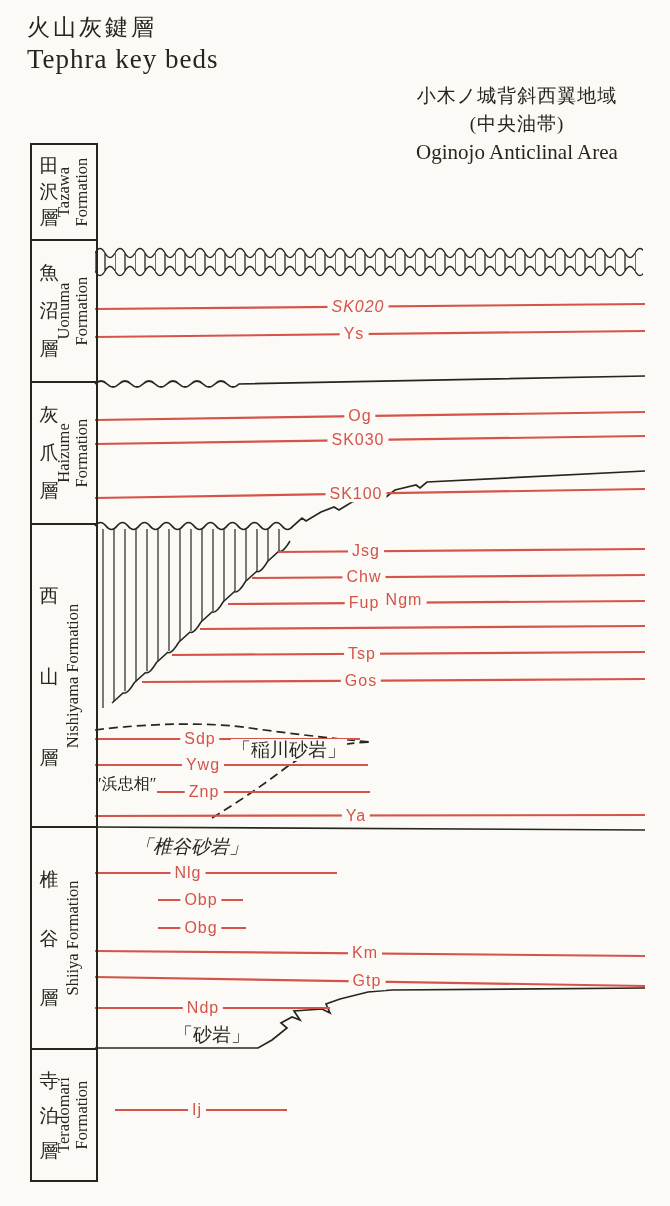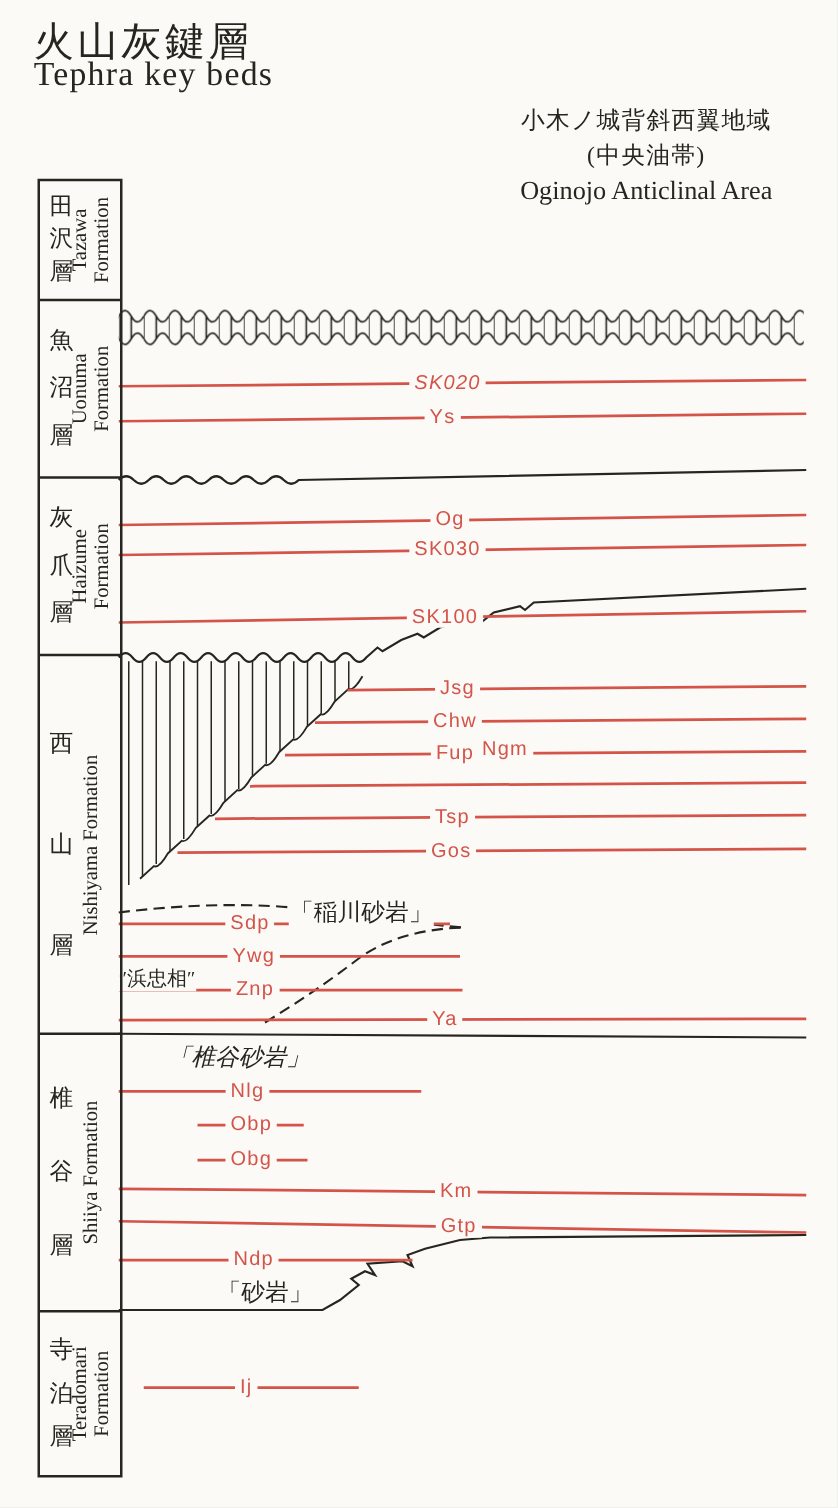--- a/index.html
+++ b/index.html
@@ -1,21 +1,21 @@
 <!DOCTYPE html>
 <html><head>
 <meta charset="utf-8">
 <style>
   html,body{margin:0;padding:0;background:#e8e8e4;}
   .page{
     position:relative;width:670px;height:1206px;margin:0 auto;
     background:#fbfaf6;overflow:hidden;
     font-family:"Liberation Serif", serif;color:#26261f;
   }
-  .title-ja{position:absolute;left:27px;top:12px;font-size:32px;letter-spacing:3px;}
+  .title-ja{position:absolute;left:27px;top:12px;font-size:23px;letter-spacing:3px;}
   .title-en{position:absolute;left:27px;top:44px;font-size:27px;letter-spacing:1px;}
   .hdr{position:absolute;top:83px;text-align:center;transform:translateX(-50%);white-space:nowrap;}
   .hdr .ja1{font-size:19px;letter-spacing:1px;}
   .hdr .ja2{font-size:19px;letter-spacing:1px;margin-top:2px;}
   .hdr .en{font-size:21px;margin-top:3px;}
   .sidebar{
     position:absolute;left:30px;top:143px;width:64px;height:1035px;
     border:2px solid #26261f;box-sizing:content-box;background:transparent;
   }
   .fcell{position:relative;border-bottom:2px solid #26261f;box-sizing:border-box;}
@@ -132,31 +132,31 @@
       <div class="bed-label" style="left: 366px; top: 551.281px;">Jsg</div>
       <div class="bed-label" style="left: 364px; top: 577.145px;">Chw</div>
       <div class="bed-label" style="left: 364px; top: 603.022px;">Fup</div>
       <div class="bed-label" style="left: 364px; top: 600px; margin-left: 40px;">Ngm</div>
       <div class="bed-label" style="left: 362px; top: 653.795px;">Tsp</div>
       <div class="bed-label" style="left: 361px; top: 680.694px;">Gos</div>
       <div class="bed-label" style="left: 200px; top: 739px;">Sdp</div>
       <div class="bed-label" style="left: 203px; top: 765px;">Ywg</div>
       <div class="bed-label" style="left: 204px; top: 792px;">Znp</div>
       <div class="bed-label" style="left: 356px; top: 815.525px;">Ya</div>
-      <div class="bed-label" style="left: 198px; top: 873px;">Nlg</div>
+      <div class="bed-label" style="left: 188px; top: 873px;">Nlg</div>
       <div class="bed-label" style="left: 201px; top: 900px;">Obp</div>
       <div class="bed-label" style="left: 201px; top: 928px;">Obg</div>
       <div class="bed-label" style="left: 365px; top: 953.455px;">Km</div>
       <div class="bed-label" style="left: 367px; top: 981.451px;">Gtp</div>
       <div class="bed-label" style="left: 203px; top: 1008px;">Ndp</div>
       <div class="bed-label" style="left: 197px; top: 1110px;">Ij</div>
     </div>
 
   <div class="layer" id="annos">
-      <div class="anno" style="left: 231px; top: 720px; font-size: 19px;">「稲川砂岩」</div>
+      <div class="anno" style="left: 231px; top: 739px; font-size: 19px;">「稲川砂岩」</div>
       <div class="anno" style="left: 94px; top: 775px; font-size: 16px;">″浜忠相″</div>
       <div class="anno" style="left: 133px; top: 836px; font-size: 19px; font-style: italic;">「椎谷砂岩」</div>
       <div class="anno" style="left: 173px; top: 1024px; font-size: 19px;">「砂岩」</div>
     </div>
 
   <div class="sidebar" id="formation-cells">
       <div class="fcell" style="height: 96px;">
         <div class="fja" style="line-height: 26px;">田
 沢
 層</div>

